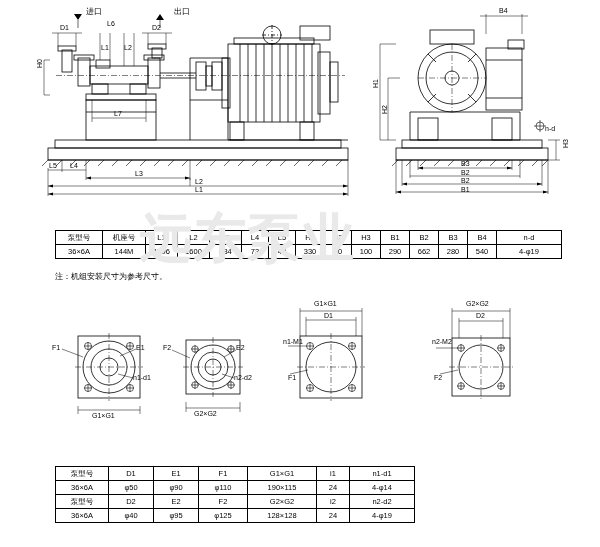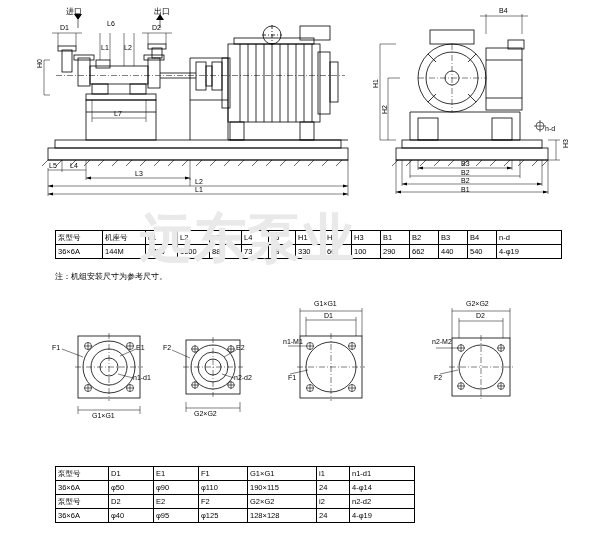--- a/index.html
+++ b/index.html
@@ -7,39 +7,39 @@
     width:600px;height:547px;
     background:#ffffff;
     font-family:"Liberation Sans", sans-serif;
     position:relative;
     overflow:hidden;
     color:#000;
   }
   .wrap{position:absolute;left:0;top:0;width:600px;height:547px;}
   svg{position:absolute;left:0;top:0;}
   .lbl{position:absolute;font-size:7px;line-height:8px;white-space:nowrap;}
-  .lbl.cn{font-size:8px;}
+  .lbl.cn{font-size:8px;margin-left:20px;}
   
   .watermark{
     position:absolute;
     left:140px;top:204px;
     font-family:"DejaVu Sans", sans-serif;
     font-size:52px;
     font-weight:bold;
     color:#e9e9e9;
     letter-spacing:2px;
     text-shadow:0 0 1px #dcdcdc;
     z-index:5;
     pointer-events:none;
   }
   
   table{border-collapse:collapse;position:absolute;font-size:7.5px;}
   table td,table th{
     border:1px solid #000;
-    text-align:left;
+    text-align:center;
     padding:1px 2px;
     font-weight:normal;
     line-height:10px;
     height:11px;
   }
   #table-top{left:55px;top:230px;}
   #table-bottom{left:55px;top:466px;}
   .note{position:absolute;left:55px;top:271px;font-size:8px;}
 </style>
 </head>
@@ -467,21 +467,21 @@
       <td>1796</td>
       <td>1600</td>
       <td>884</td>
       <td>73</td>
       <td>48</td>
       <td>330</td>
       <td>60</td>
       <td>100</td>
       <td>290</td>
       <td>662</td>
-      <td>440</td>
+      <td>280</td>
       <td>540</td>
       <td>4-φ19</td>
     </tr>
   </tbody>
     </table>
 
   <div class="note">注：机组安装尺寸为参考尺寸。</div>
 
   <table id="table-bottom">
     <tbody>

